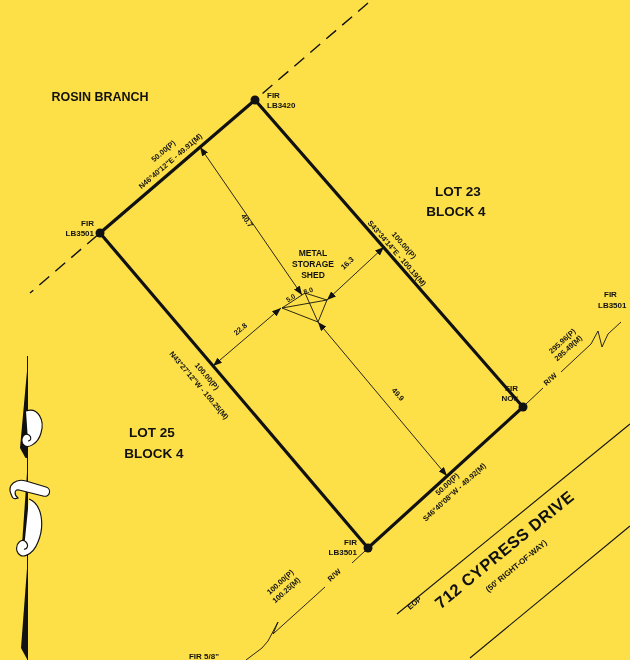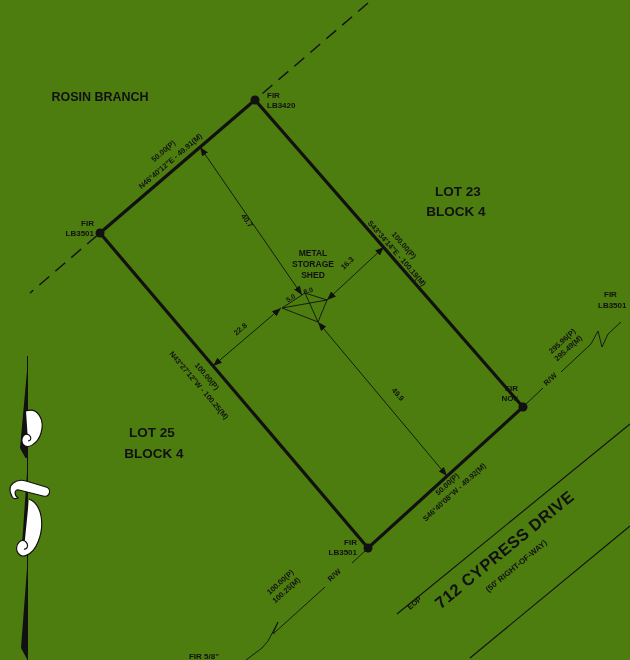--- a/index.html
+++ b/index.html
@@ -1,16 +1,16 @@
 <!DOCTYPE html>
 <html><head>
 <meta charset="utf-8">
 <style>
   html,body{margin:0;padding:0;background:#ffffff;}
-  .canvas{position:relative;width:630px;height:660px;background:#4d7c0f;overflow:hidden;}
+  .canvas{position:relative;width:630px;height:660px;background:#fde047;overflow:hidden;}
   svg{display:block;}
   text{font-family:"Liberation Sans","DejaVu Sans",sans-serif;font-weight:bold;fill:#111;}
   .t7{font-size:6.8px}
   .t75{font-size:7.5px}
   .t8{font-size:8px}
   .t85{font-size:8.5px}
   .t12{font-size:12.5px}
   .t13{font-size:13.5px}
   .t16{font-size:16.5px;letter-spacing:.5px}
   .mid{text-anchor:middle}

